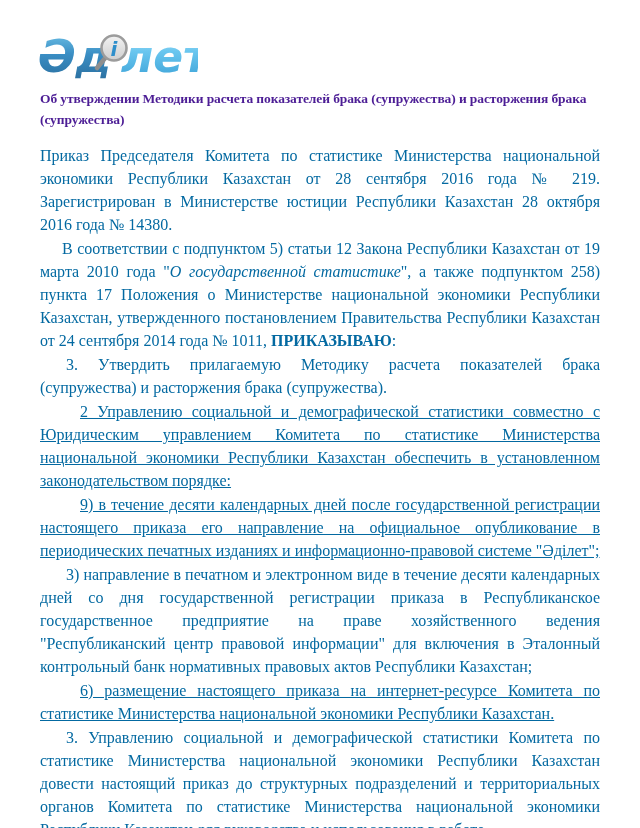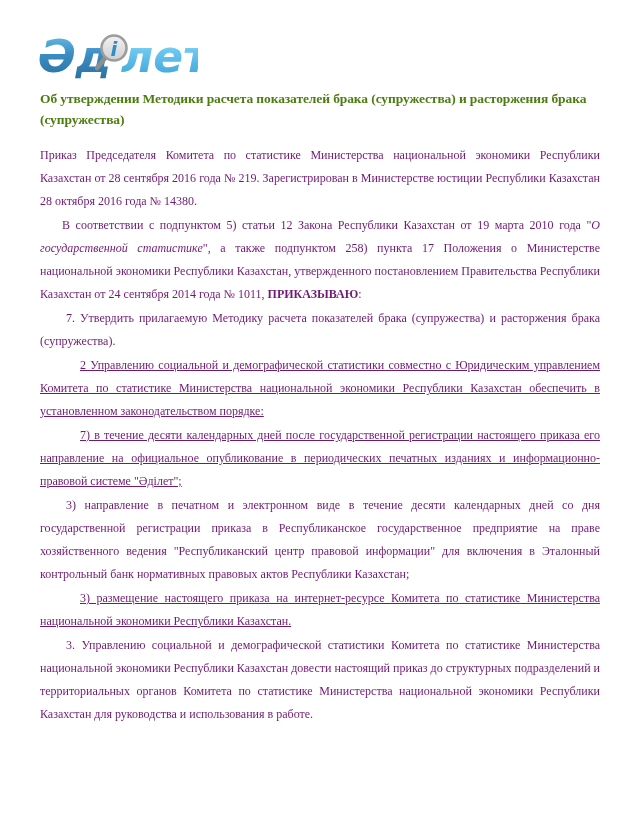--- a/index.html
+++ b/index.html
@@ -43,31 +43,31 @@
   }
 
   .doc-title {
     font-family: "Liberation Serif", "DejaVu Serif", serif;
     font-weight: bold;
     font-size: 13.5px;
     line-height: 21px;
     letter-spacing: -0.1px;
     text-align: left;
     margin: 0 0 14px 0;
-    color: #4d7c0f;
+    color: #4c1d95;
   }
 
   p.para {
     font-family: "Liberation Serif", "DejaVu Serif", serif;
-    font-size: 12px;
+    font-size: 16px;
     line-height: 23px;
     text-align: justify;
     text-justify: inter-word;
     margin: 0 0 1px 0;
-    color: #701a75;
+    color: #0369a1;
     hyphens: none;
   }
   p.para.indent-0 { text-indent: 0; }
   p.para.indent-1 { text-indent: 26px; }
   p.para.indent-2 { text-indent: 40px; text-decoration: underline; }
   p.para.indent-3 { text-indent: 22px; }
 
   .it { font-style: italic; }
   .bd { font-weight: bold; font-family: Liberation Serif, serif; }
 </style>
@@ -105,22 +105,22 @@
 
       <text x="83" y="42" font-family="'DejaVu Sans','Liberation Sans',sans-serif" font-size="44" font-weight="700" font-style="italic" fill="url(#gLight)">лет</text>
     </svg>
   </div>
 
   <div class="doc">
     <h1 class="doc-title">Об утверждении Методики расчета показателей брака (супружества) и расторжения брака (супружества)</h1>
     <div id="paras">
         <p class="para indent-0">Приказ Председателя Комитета по статистике Министерства национальной экономики Республики Казахстан от 28 сентября 2016 года № 219. Зарегистрирован в Министерстве юстиции Республики Казахстан 28 октября 2016 года № 14380.</p>
         <p class="para indent-3"><span>В соответствии с подпунктом 5) статьи 12 Закона Республики Казахстан от 19 марта 2010 года "</span><span class="it">О государственной статистике</span><span>", а также подпунктом 258) пункта 17 Положения о Министерстве национальной экономики Республики Казахстан, утвержденного постановлением Правительства Республики Казахстан от 24 сентября 2014 года № 1011, </span><span class="bd">ПРИКАЗЫВАЮ</span><span>:</span></p>
-        <p class="para indent-1">7. Утвердить прилагаемую Методику расчета показателей брака (супружества) и расторжения брака (супружества).</p>
+        <p class="para indent-1">3. Утвердить прилагаемую Методику расчета показателей брака (супружества) и расторжения брака (супружества).</p>
         <p class="para indent-2">2 Управлению социальной и демографической статистики совместно с Юридическим управлением Комитета по статистике Министерства национальной экономики Республики Казахстан обеспечить в установленном законодательством порядке:</p>
-        <p class="para indent-2">7) в течение десяти календарных дней после государственной регистрации настоящего приказа его направление на официальное опубликование в периодических печатных изданиях и информационно-правовой системе "Әділет";</p>
+        <p class="para indent-2">9) в течение десяти календарных дней после государственной регистрации настоящего приказа его направление на официальное опубликование в периодических печатных изданиях и информационно-правовой системе "Әділет";</p>
         <p class="para indent-1">3) направление в печатном и электронном виде в течение десяти календарных дней со дня государственной регистрации приказа в Республиканское государственное предприятие на праве хозяйственного ведения "Республиканский центр правовой информации" для включения в Эталонный контрольный банк нормативных правовых актов Республики Казахстан;</p>
-        <p class="para indent-2">3) размещение настоящего приказа на интернет-ресурсе Комитета по статистике Министерства национальной экономики Республики Казахстан.</p>
+        <p class="para indent-2">6) размещение настоящего приказа на интернет-ресурсе Комитета по статистике Министерства национальной экономики Республики Казахстан.</p>
         <p class="para indent-1">3. Управлению социальной и демографической статистики Комитета по статистике Министерства национальной экономики Республики Казахстан довести настоящий приказ до структурных подразделений и территориальных органов Комитета по статистике Министерства национальной экономики Республики Казахстан для руководства и использования в работе.</p>
       </div>
   </div>
 
 </div>
 
 </body></html>

